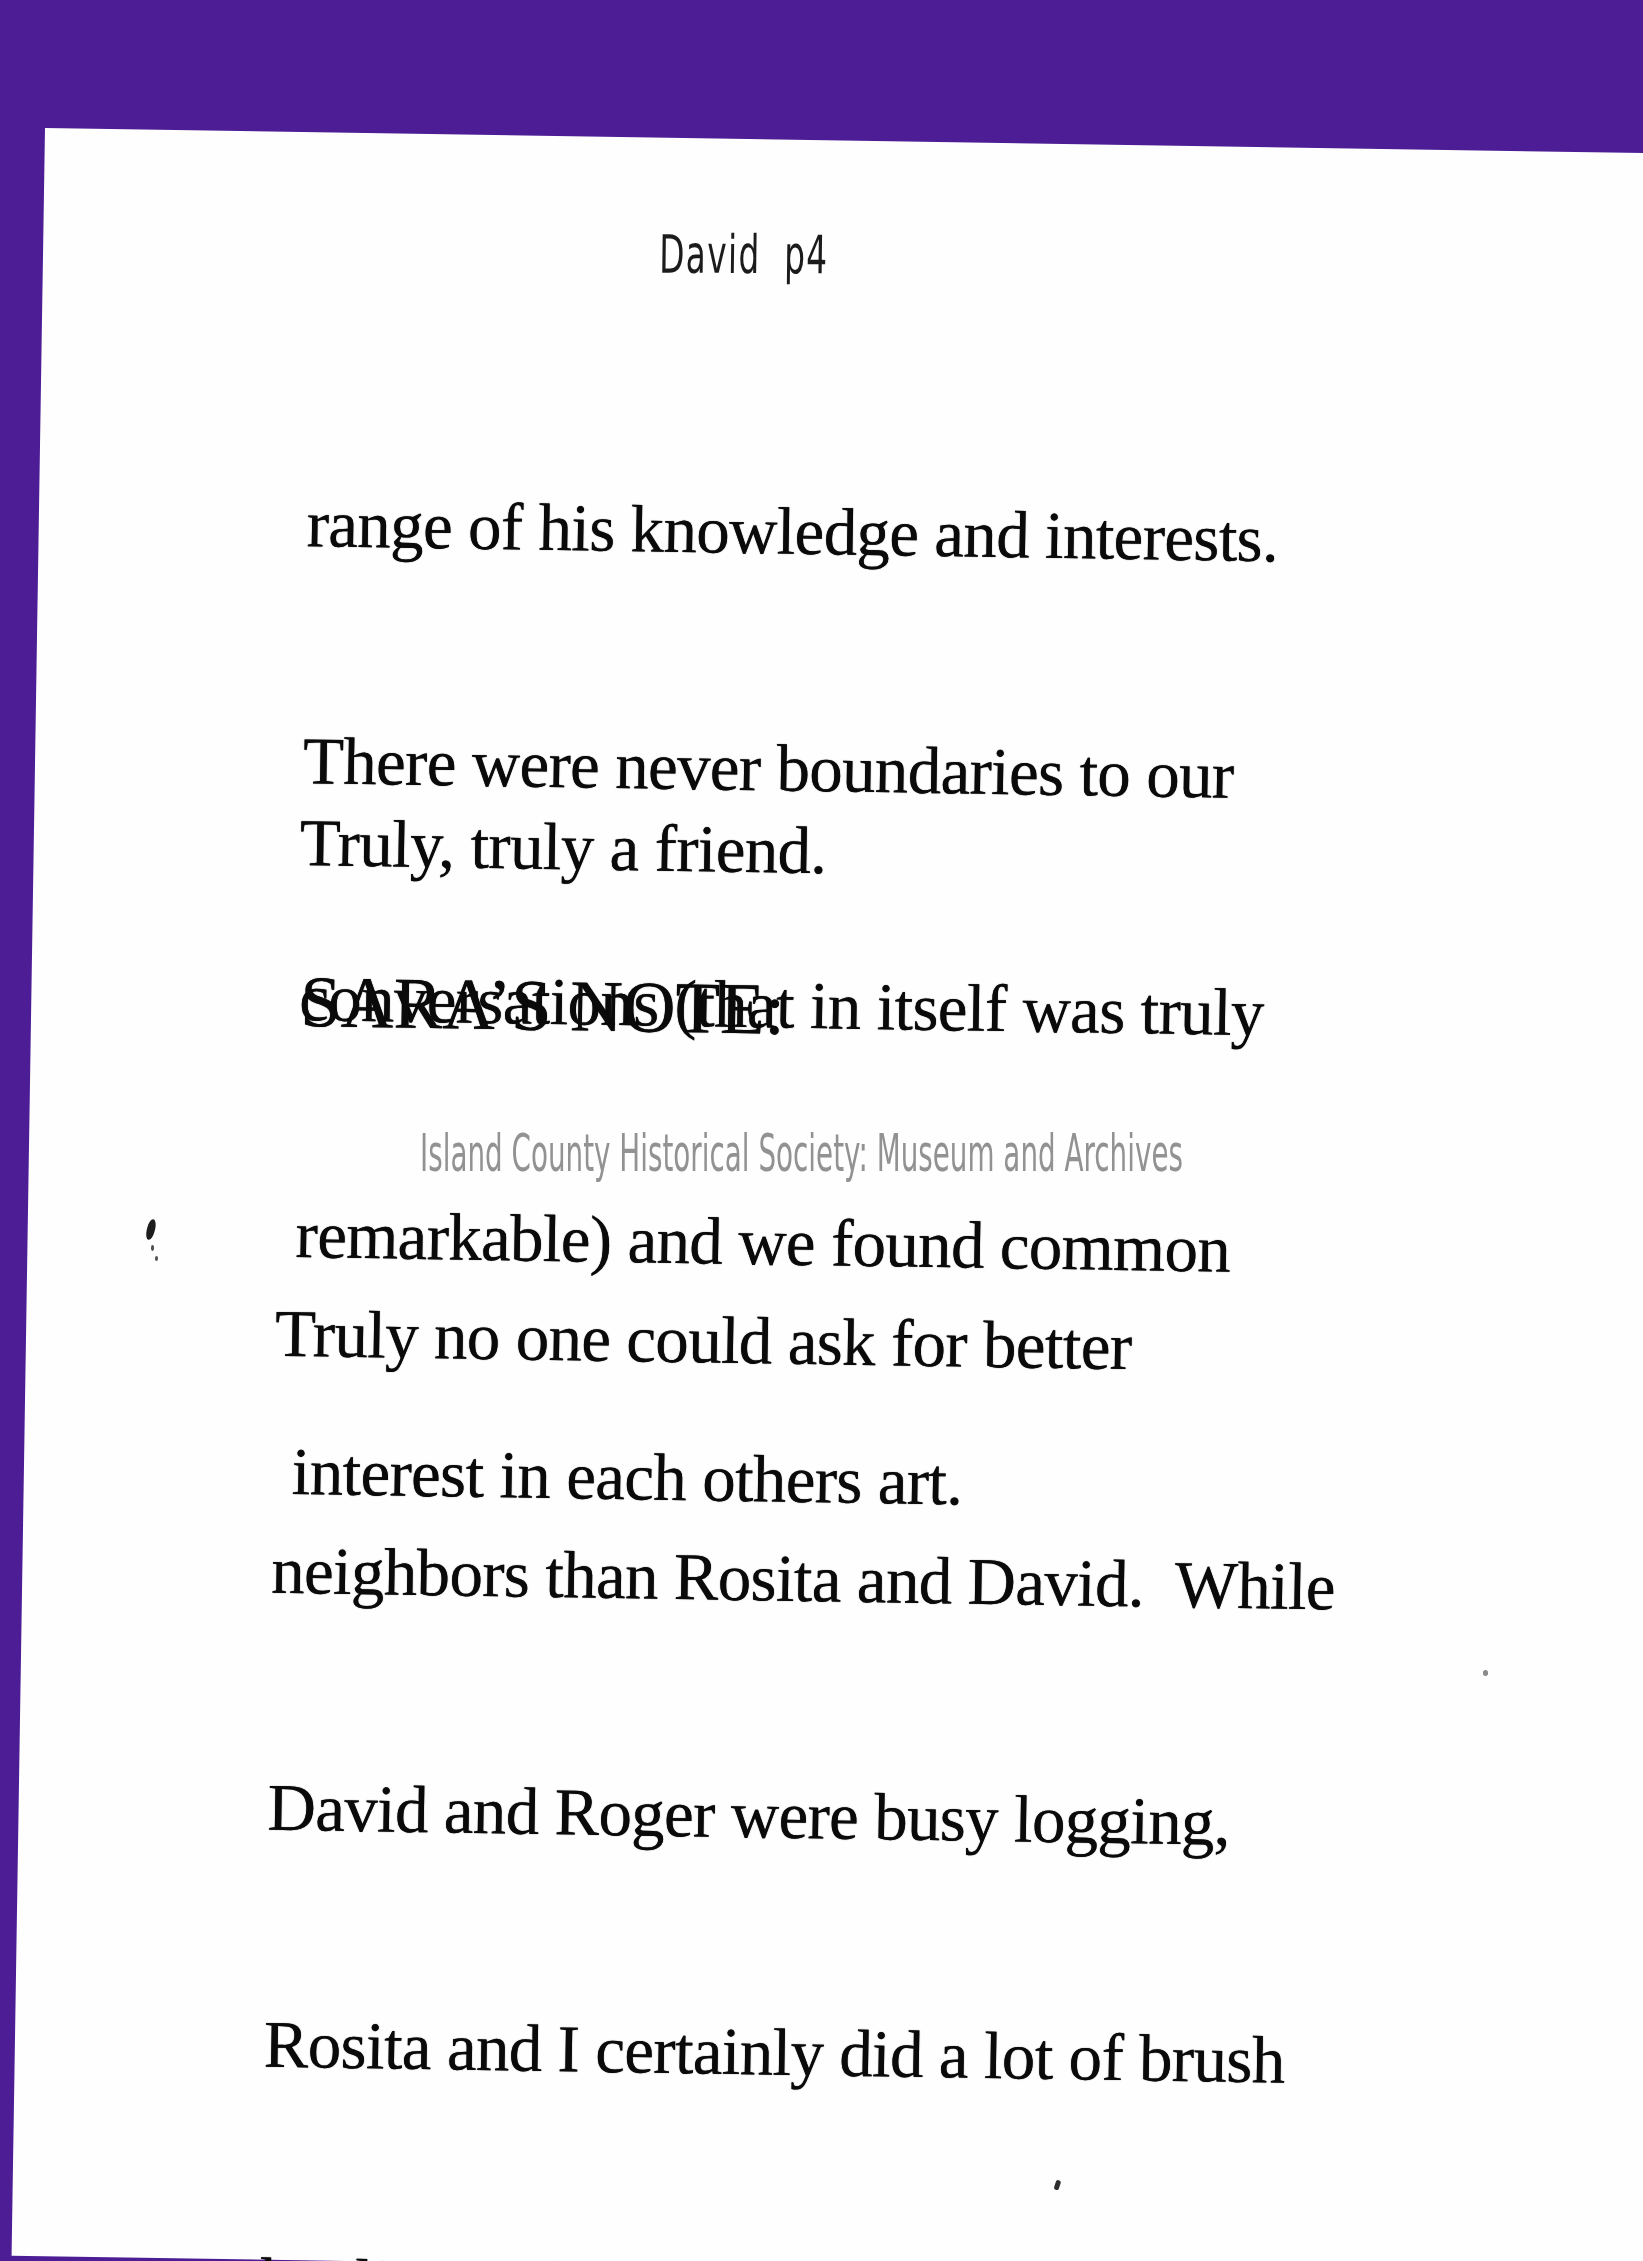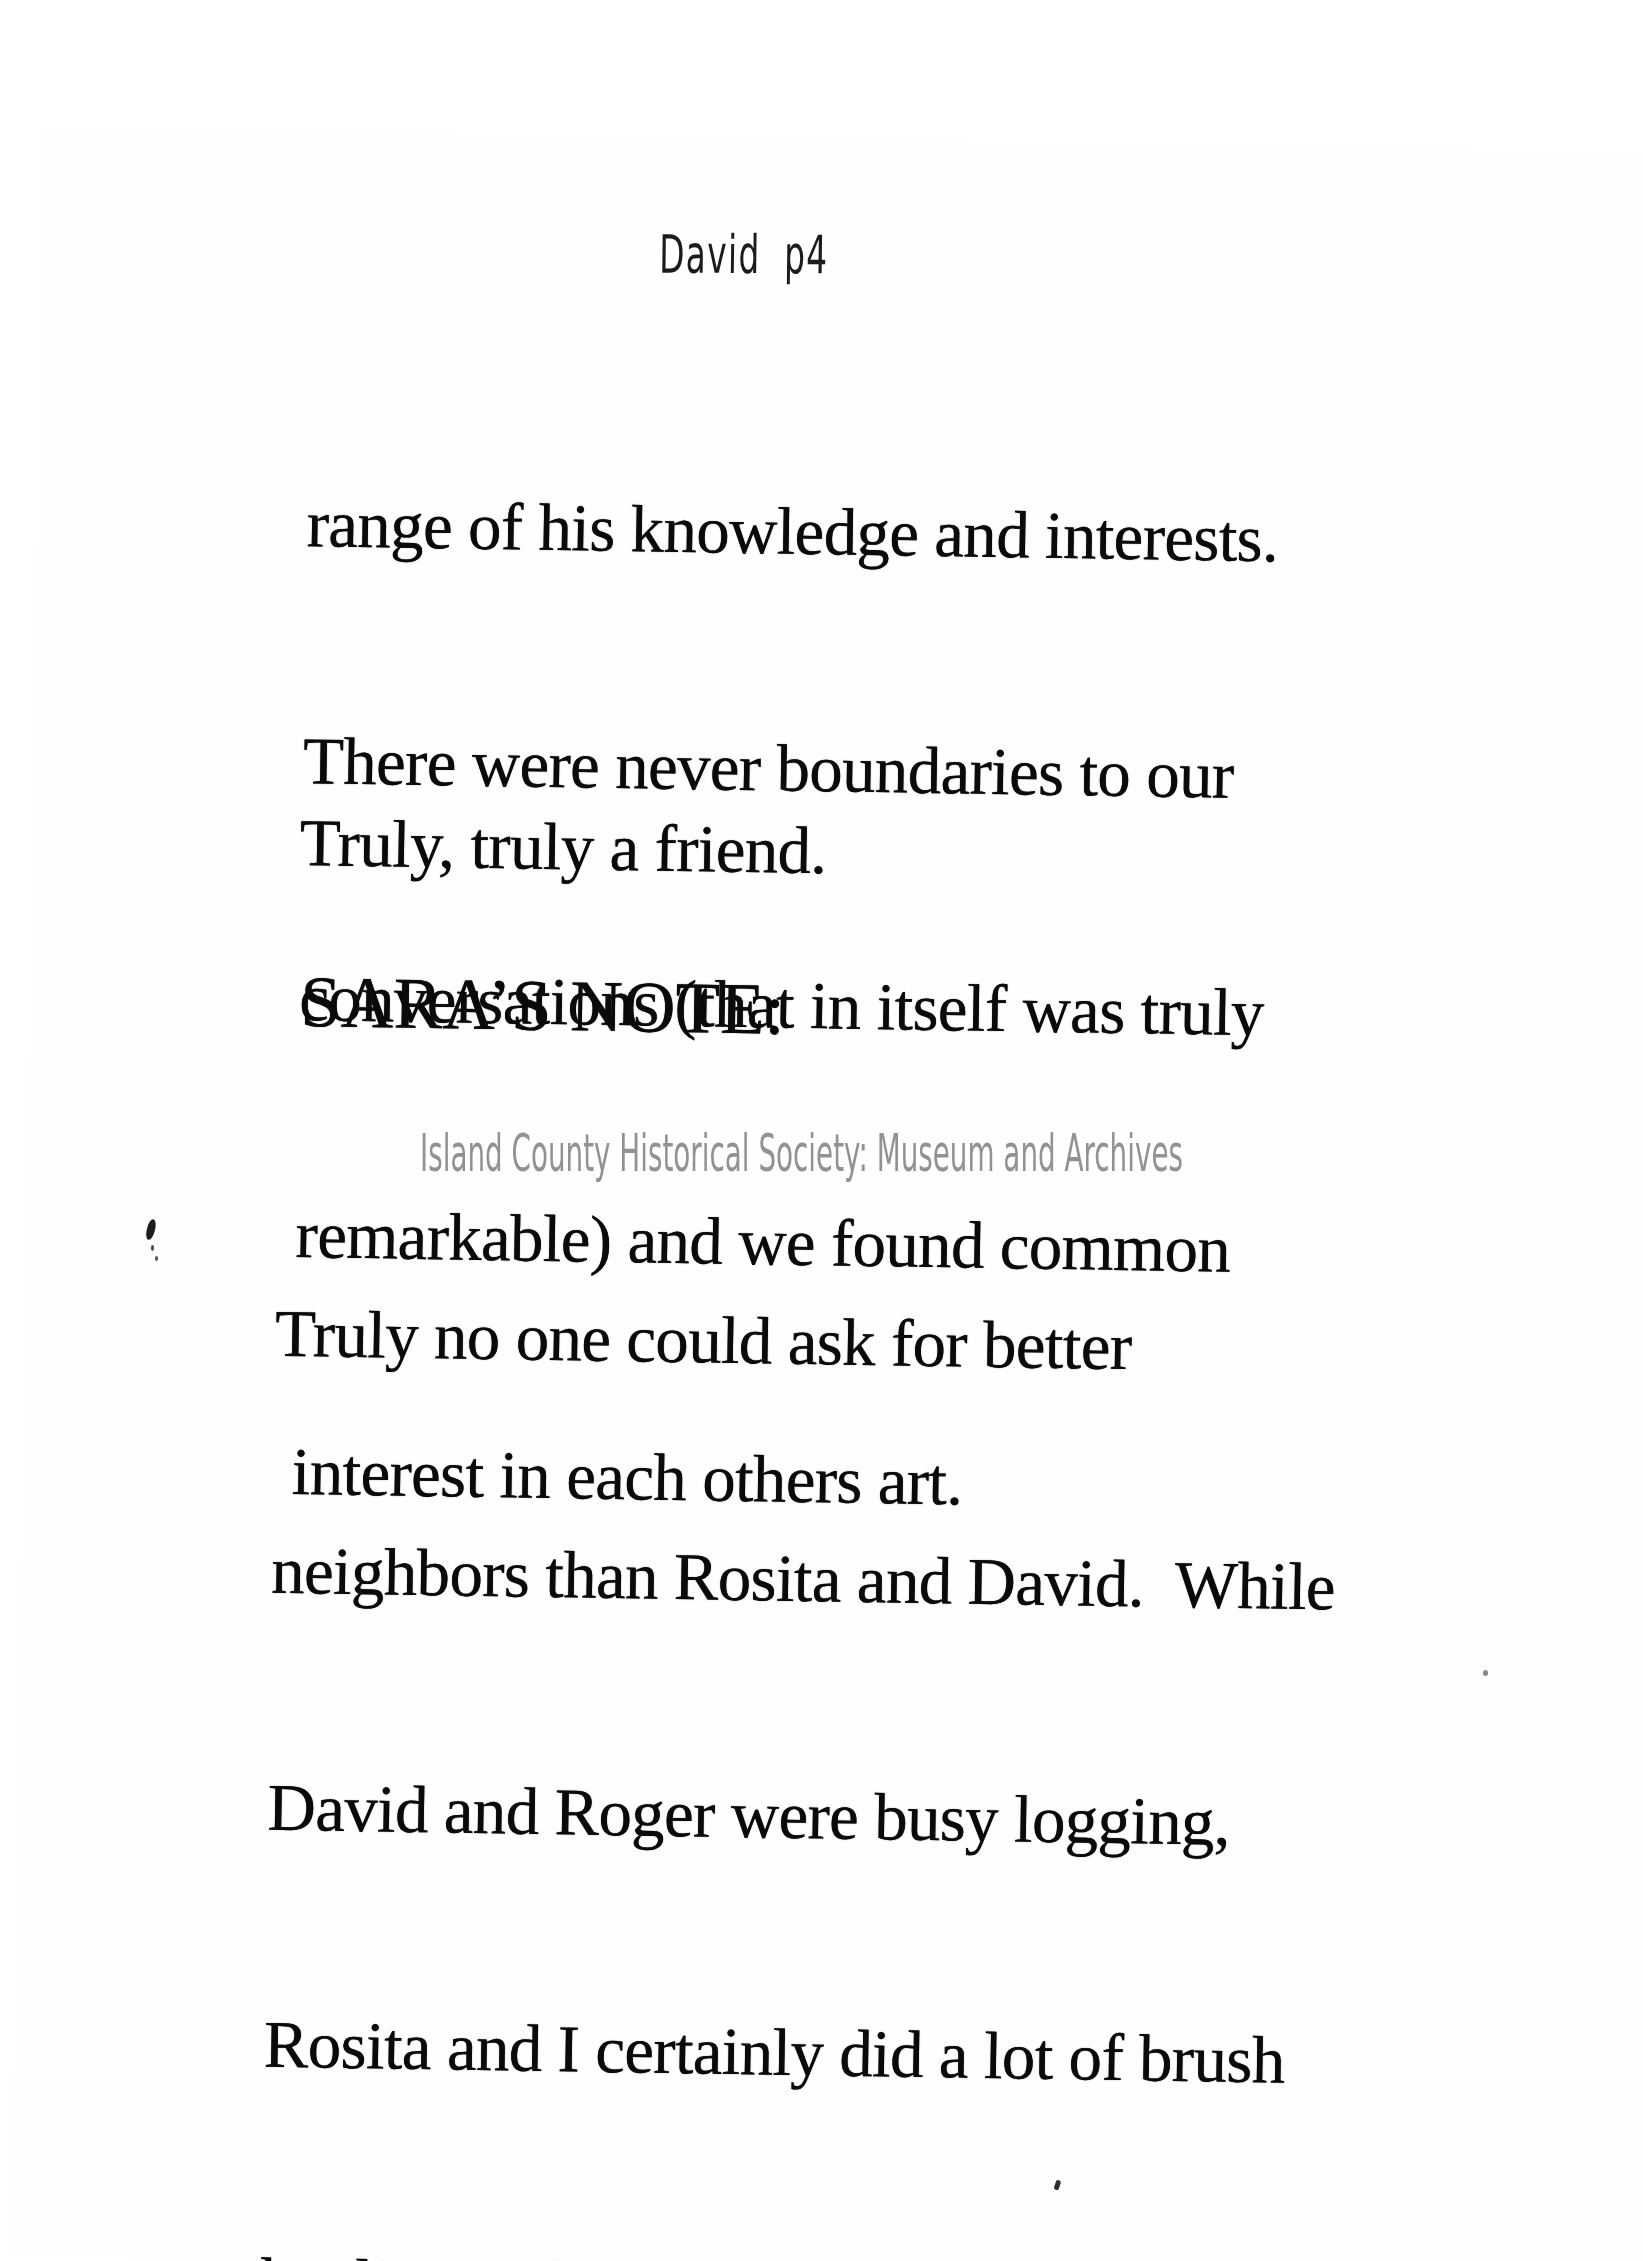--- a/index.html
+++ b/index.html
@@ -9,21 +9,21 @@
     height: 2261px;
     background: #000000;
     overflow: hidden;
     position: relative;
   }
   .scan-root {
     position: absolute;
     left: 0; top: 0;
     width: 1644px;
     height: 2261px;
-    background: #ffffff;
+    background: #4c1d95;
     overflow: hidden;
   }
   
   .page {
     position: absolute;
     left: 45px;
     top: 128px;
     width: 1726px;
     height: 2128px;
     background: #fefefe;

